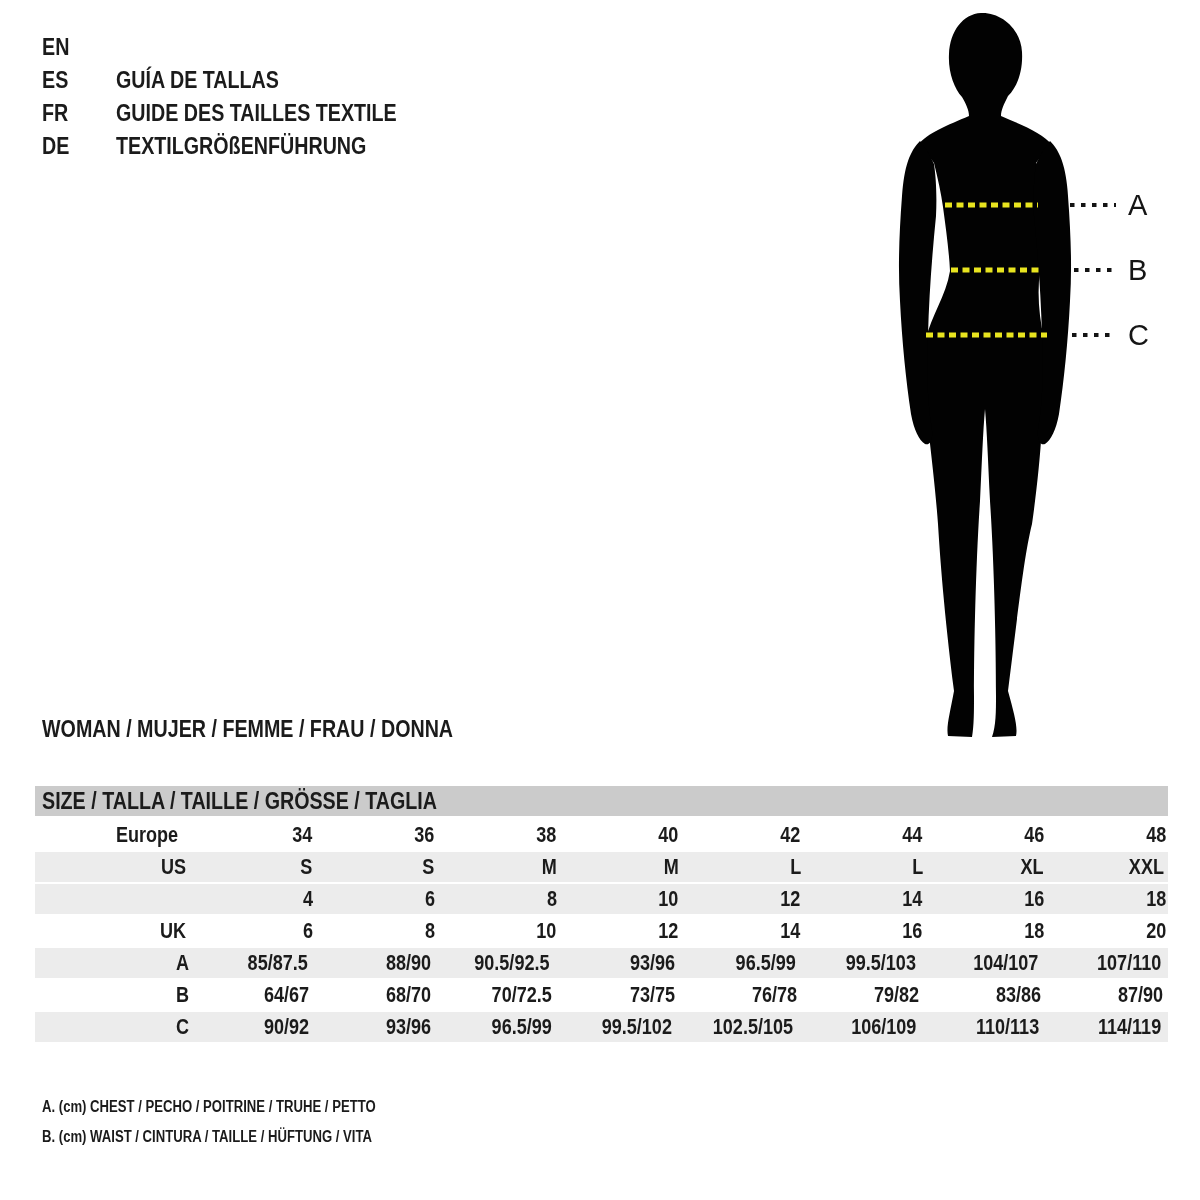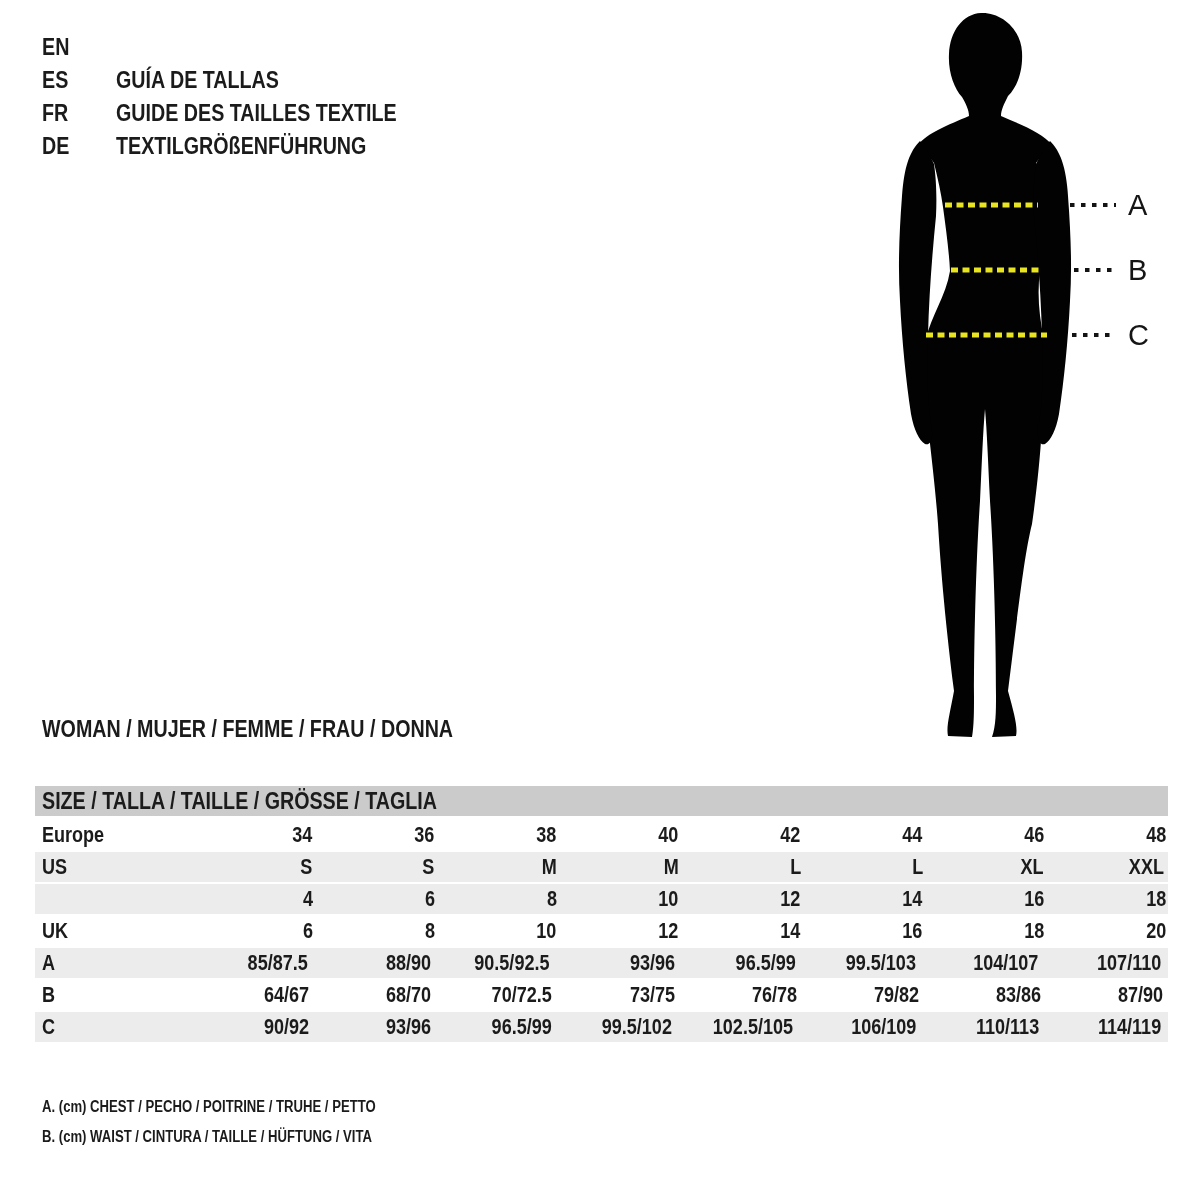--- a/index.html
+++ b/index.html
@@ -21,21 +21,21 @@
 
   
   .section-title{position:absolute;left:42px;top:714px;height:30px;line-height:30px;
     font-size:24px;font-weight:bold;}
 
   
   .size-table{position:absolute;left:35px;top:786px;width:1133px;
     font-size:22px;font-weight:bold;}
   .t-header{height:30px;line-height:30px;padding-left:7px;margin-bottom:4px;font-size:24px;}
   .t-row{display:flex;height:30px;line-height:30px;margin-bottom:2px;}
-  .t-label{width:157px;padding-left:7px;box-sizing:border-box;text-align:left;}
+  .t-label{width:157px;padding-left:7px;box-sizing:border-box;text-align:right;}
   .t-cell{width:122px;text-align:right;}
 
   
   .legend{position:absolute;left:42px;top:1092px;font-size:16px;font-weight:bold;}
   .legend-row{height:30px;line-height:30px;}
 </style>
 </head>
 <body>
 
 <div class="canvas">

